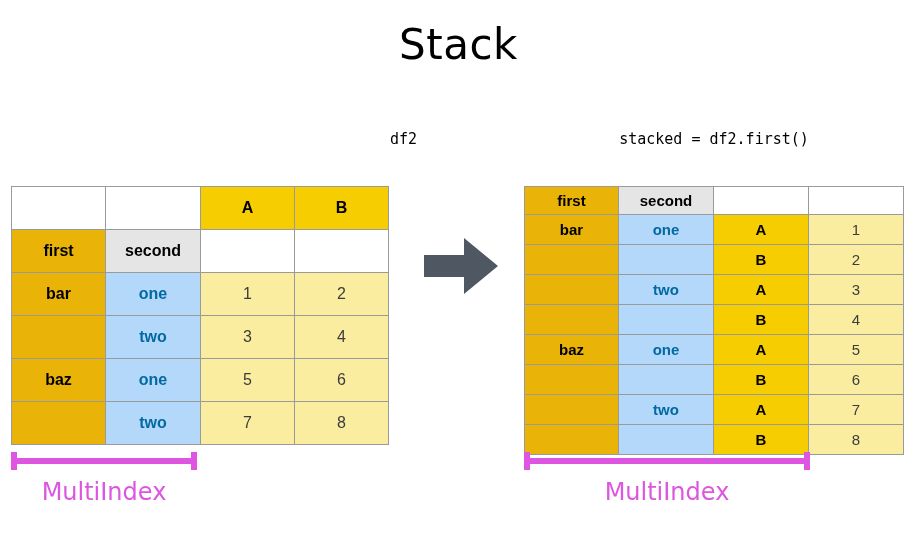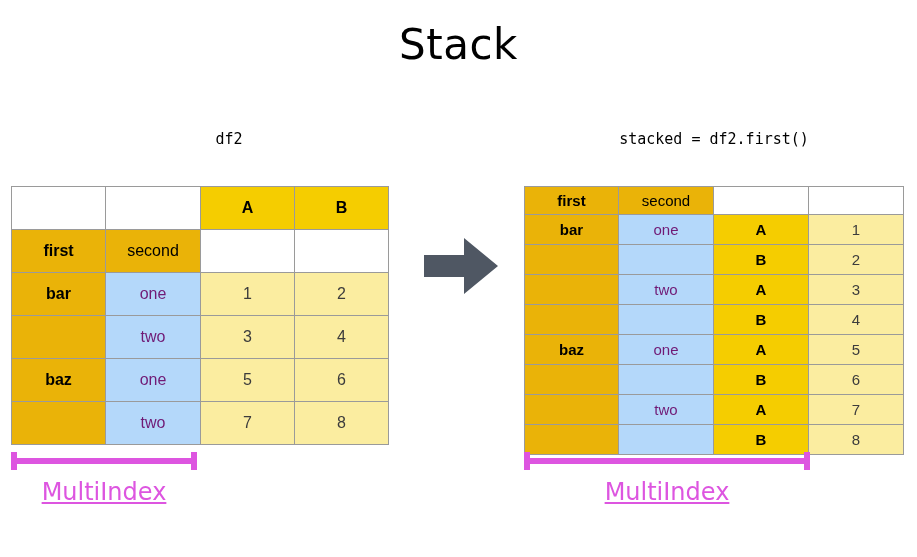--- a/index.html
+++ b/index.html
@@ -30,21 +30,21 @@
   }
 
   
   .code-caption {
     position: absolute;
     font-family: "DejaVu Sans Mono", monospace;
     font-size: 15px;
     color: #000000;
     white-space: nowrap;
   }
-  #caption-left  { left: 16px;   top: 130px; width: 400px; text-align: center; padding-left: 13px; }
+  #caption-left  { left: 4px;   top: 130px; width: 400px; text-align: right; padding-left: 13px; }
   #caption-right { left: 524px; top: 130px; width: 380px; text-align: center; }
 
   
   .grid {
     position: absolute;
     border-collapse: collapse;
     table-layout: fixed;
     border: 1px solid #9a9a9a;
   }
   .grid td {
@@ -68,23 +68,23 @@
   #table-right td { height: 29px; font-size: 15px; }
   #table-right .c1 { width: 94px; }
   #table-right .c2 { width: 95px; }
   #table-right .c3 { width: 95px; }
   #table-right .c4 { width: 95px; }
   #table-right tr.hdr td { height: 27px; }
 
   
   .cell-blank  { background: #ffffff; }
   .cell-green  { background: #eab308; color: #000; font-weight: bold; }
-  .cell-lgreen { background: #eab308; color: #000; font-weight: normal; }
+  .cell-lgreen { background: #e5e5e5; color: #000; font-weight: bold; }
   .cell-blue   { background: #eab308; color: #000; font-weight: bold; }
-  .cell-lblue  { background: #b4d8fa; color: #701a75; font-weight: normal; }
+  .cell-lblue  { background: #b4d8fa; color: #0369a1; font-weight: bold; }
   .cell-gold   { background: #f5cd00; color: #000; font-weight: bold; }
   .cell-lyellow{ background: #fbeda0; color: #3c3c3c; font-weight: 400; }
 
   
   #flow-arrow {
     position: absolute;
     left: 424px;
     top: 238px;
     width: 74px;
     height: 56px;
@@ -97,21 +97,20 @@
   }
   #bracket-left  { left: 11px;  top: 452px; width: 186px; }
   #bracket-right { left: 524px; top: 452px; width: 286px; }
 
   .mi-label {
     position: absolute;
     font-family: "DejaVu Sans", sans-serif;
     font-size: 24px;
     color: #dd55e0;
     white-space: nowrap;
-    text-decoration: underline;
   }
   #mi-label-left  { left: 11px;  top: 478px; width: 186px; text-align: center; }
   #mi-label-right { left: 524px; top: 478px; width: 286px; text-align: center; }
 </style>
 </head>
 <body>
 
 <div id="page-title">Stack</div>
 
 <div id="caption-left" class="code-caption">df2</div>

